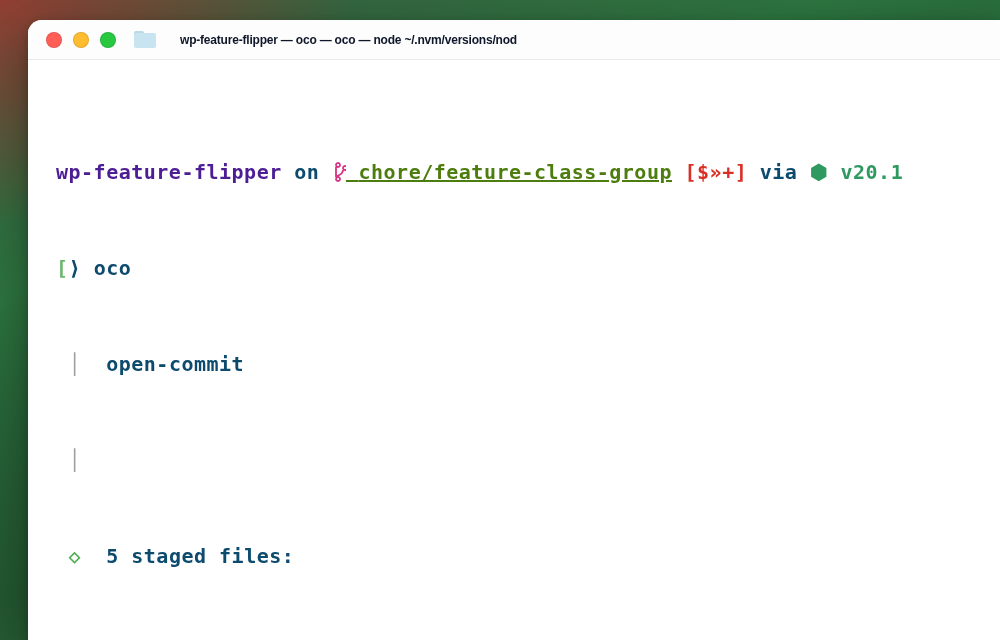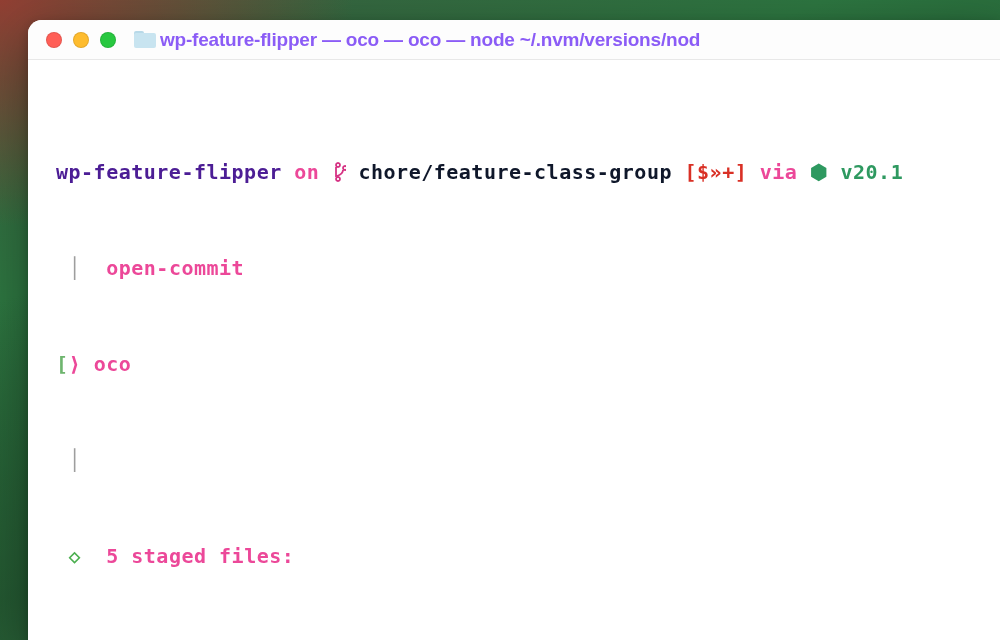--- a/index.html
+++ b/index.html
@@ -47,26 +47,26 @@
     width: 16px;
     height: 16px;
     border-radius: 50%;
   }
   .tl.red { background: #ff5f57; border: 0.5px solid rgba(0,0,0,0.1); }
   .tl.yellow { background: #febc2e; border: 0.5px solid rgba(0,0,0,0.1); }
   .tl.green { background: #28c840; border: 0.5px solid rgba(0,0,0,0.1); }
   .title-area {
     display: flex;
     align-items: center;
-    gap: 4px;
+    gap: 24px;
     margin-left: 18px;
     font-family: -apple-system, BlinkMacSystemFont, "Segoe UI", sans-serif;
-    font-size: 19px;
+    font-size: 12px;
     font-weight: 700;
-    color: #8b5cf6;
+    color: #0f172a;
     white-space: nowrap;
     letter-spacing: -0.2px;
   }
   .folder-icon {
     width: 22px;
     height: 17px;
     position: relative;
     display: inline-block;
   }
   .folder-icon::before {
@@ -97,31 +97,31 @@
     color: #1a1a1a;
     white-space: pre;
     letter-spacing: 0.5px;
     overflow: hidden;
   }
   .line {
     padding: 0 28px;
     white-space: pre;
   }
   .cyan { color: #4c1d95; }
-  .magenta { color: #0f172a; }
+  .magenta { color: #4d7c0f; text-decoration: underline; }
   .red-status { color: #d93025; }
   .green-node { color: #2e9960; }
   .bracket-green { color: #6eb56e; }
   .diamond-green { color: #4caf50; }
   .gray-pipe { color: #9e9e9e; }
   .git-icon {
     display: inline-block;
     vertical-align: baseline;
   }
-  .normal { color: #ec4899; }
+  .normal { color: #0c4a6e; }
 </style>
 </head>
 <body>
 
 <div class="bg-gradient"></div>
 
 <div class="terminal-window">
   <div class="titlebar">
     <div class="traffic-lights">
       <div class="tl red"></div>
@@ -131,22 +131,22 @@
     <div class="title-area">
       <span class="folder-icon"></span>
       <span>wp-feature-flipper — oco — oco — node ~/.nvm/versions/nod</span>
     </div>
   </div>
 
   <div class="terminal-body">
     <div class="line"><span class="cyan">wp-feature-flipper</span><span class="normal"> on </span><span class="magenta git-icon"><svg width="14" height="20" viewBox="0 0 14 20" style="vertical-align:-3px">
             <path d="M4 3 a2 2 0 1 1 0 0.01 M4 17 a2 2 0 1 1 0 0.01 M11 6 a2 2 0 1 1 0 0.01 M4 5 L4 15 M11 8 Q11 12 5 14" stroke="#d63384" stroke-width="1.8" fill="none"></path>
           </svg> </span><span class="magenta">chore/feature-class-group</span><span class="red-status"> [$»+]</span><span class="normal"> via </span><span class="green-node">⬢ </span><span class="green-node">v20.1</span></div>
+    <div class="line"><span class="bracket-green">[</span><span class="normal">⟩</span><span class="normal"> oco</span></div>
     <div class="line"><span class="gray-pipe"> │</span><span class="normal">  open-commit</span></div>
-    <div class="line"><span class="bracket-green">[</span><span class="normal">⟩</span><span class="normal"> oco</span></div>
     <div class="line"><span class="gray-pipe"> │</span></div>
     <div class="line"><span class="diamond-green"> ◇</span><span class="normal">  5 staged files:</span></div>
     <div class="line"></div>
     
     
     
     
     
     
     

